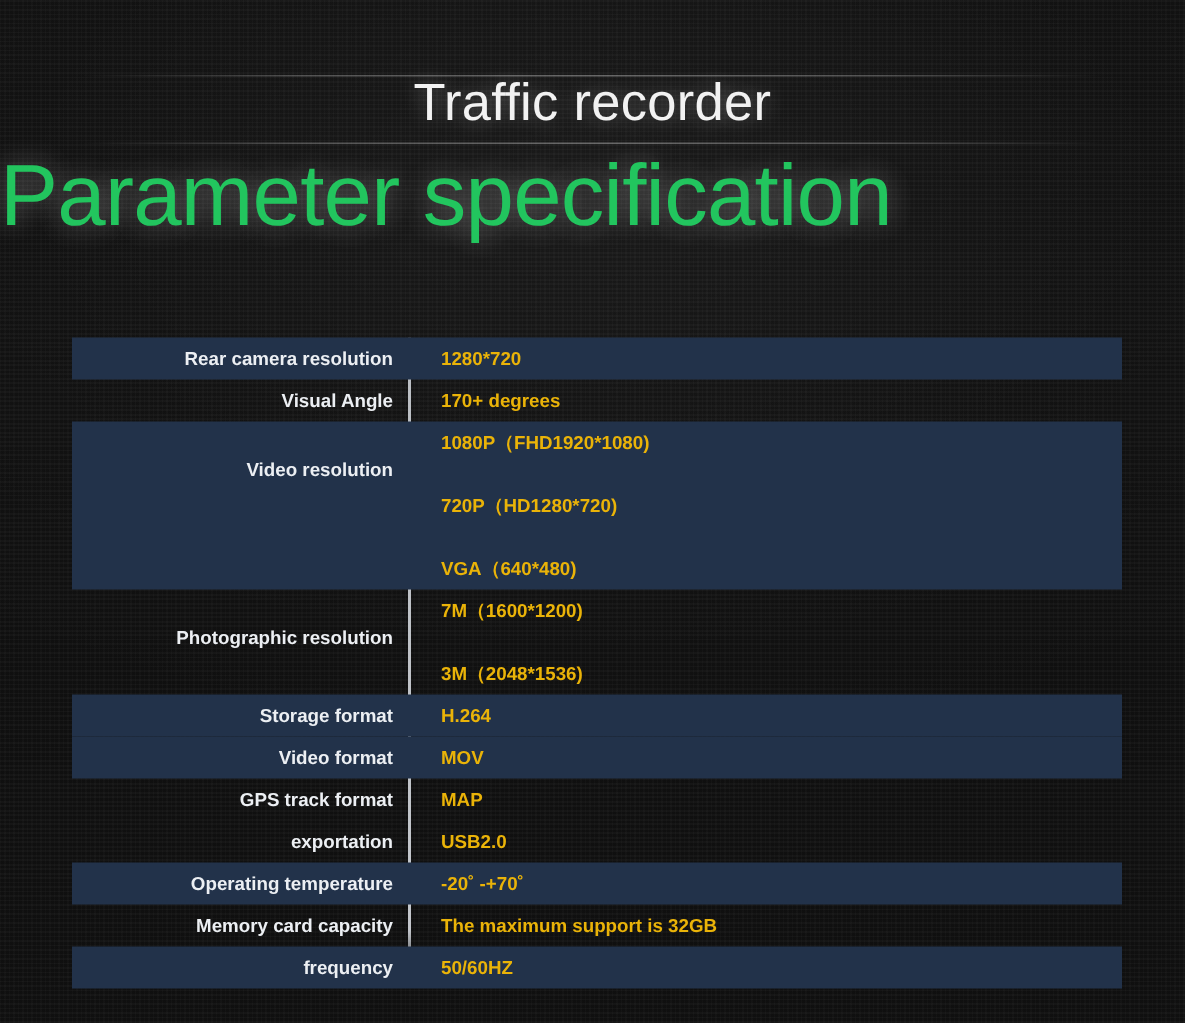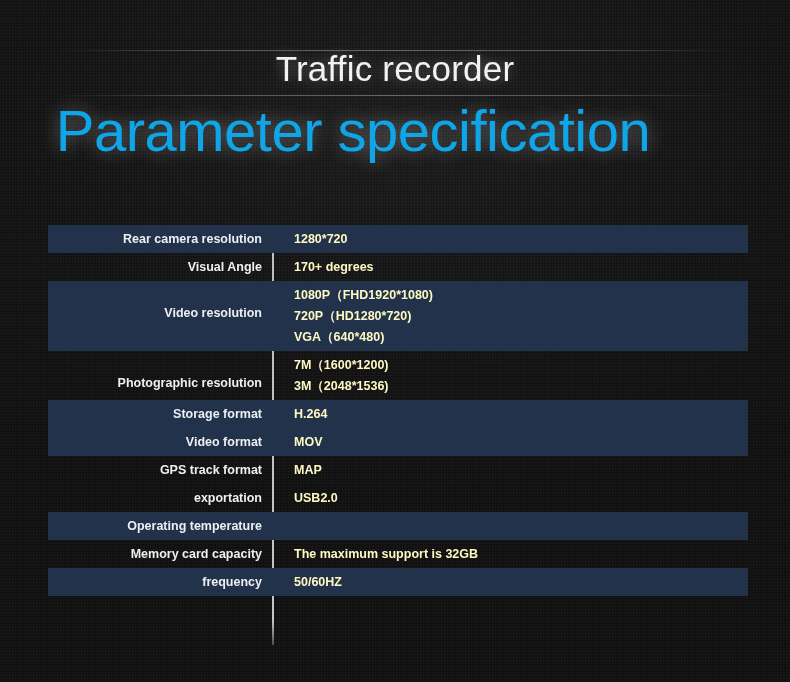--- a/index.html
+++ b/index.html
@@ -87,25 +87,24 @@
     text-shadow: 0 0 14px rgba(255,255,255,0.30),
                  0 0 30px rgba(255,255,255,0.12);
     line-height: 46px;
   }
 
   .title-main {
     position: absolute;
     top: 94px;
     left: 0;
     width: 706px;
-    text-align: center;
     font-size: 58px;
     font-weight: 400;
     letter-spacing: -0.5px;
-    color: #0ea5e9;
+    color: #22c55e;
     text-shadow: 0 0 18px rgba(255,255,255,0.32),
                  0 0 38px rgba(255,255,255,0.14);
     line-height: 74px;
   }
 
   
   .spec-table {
     position: absolute;
     top: 225px;
     left: 48px;
@@ -131,26 +130,26 @@
     color: #eceff3;
     line-height: 18px;
     white-space: nowrap;
   }
 
   .cell-value {
     flex: 1 1 auto;
     padding: 5px 8px 5px 22px;
     font-size: 12.5px;
     font-weight: bold;
-    color: #fef9c3;
+    color: #eab308;
     line-height: 18px;
   }
 
   .cell-value .value-line { display: block; }
-  .cell-value .value-line + .value-line { margin-top: 3px; }
+  .cell-value .value-line + .value-line { margin-top: 24px; }
 
   
   .cell-label.multiline { padding-top: 23px; }
 
   
   .col-divider {
     position: absolute;
     top: 225px;
     left: 272px;
     width: 2px;
@@ -225,20 +224,23 @@
         </div>
       </div>
       <div class="spec-row zebra-dark">
         <div class="cell-label">exportation</div>
         <div class="cell-value">
           <span class="value-line">USB2.0</span>
         </div>
       </div>
       <div class="spec-row zebra-blue">
         <div class="cell-label">Operating temperature</div>
+        <div class="cell-value">
+          <span class="value-line">-20˚ -+70˚</span>
+        </div>
       </div>
       <div class="spec-row zebra-dark">
         <div class="cell-label">Memory card capacity</div>
         <div class="cell-value">
           <span class="value-line">The maximum support is 32GB</span>
         </div>
       </div>
       <div class="spec-row zebra-blue">
         <div class="cell-label">frequency</div>
         <div class="cell-value">

